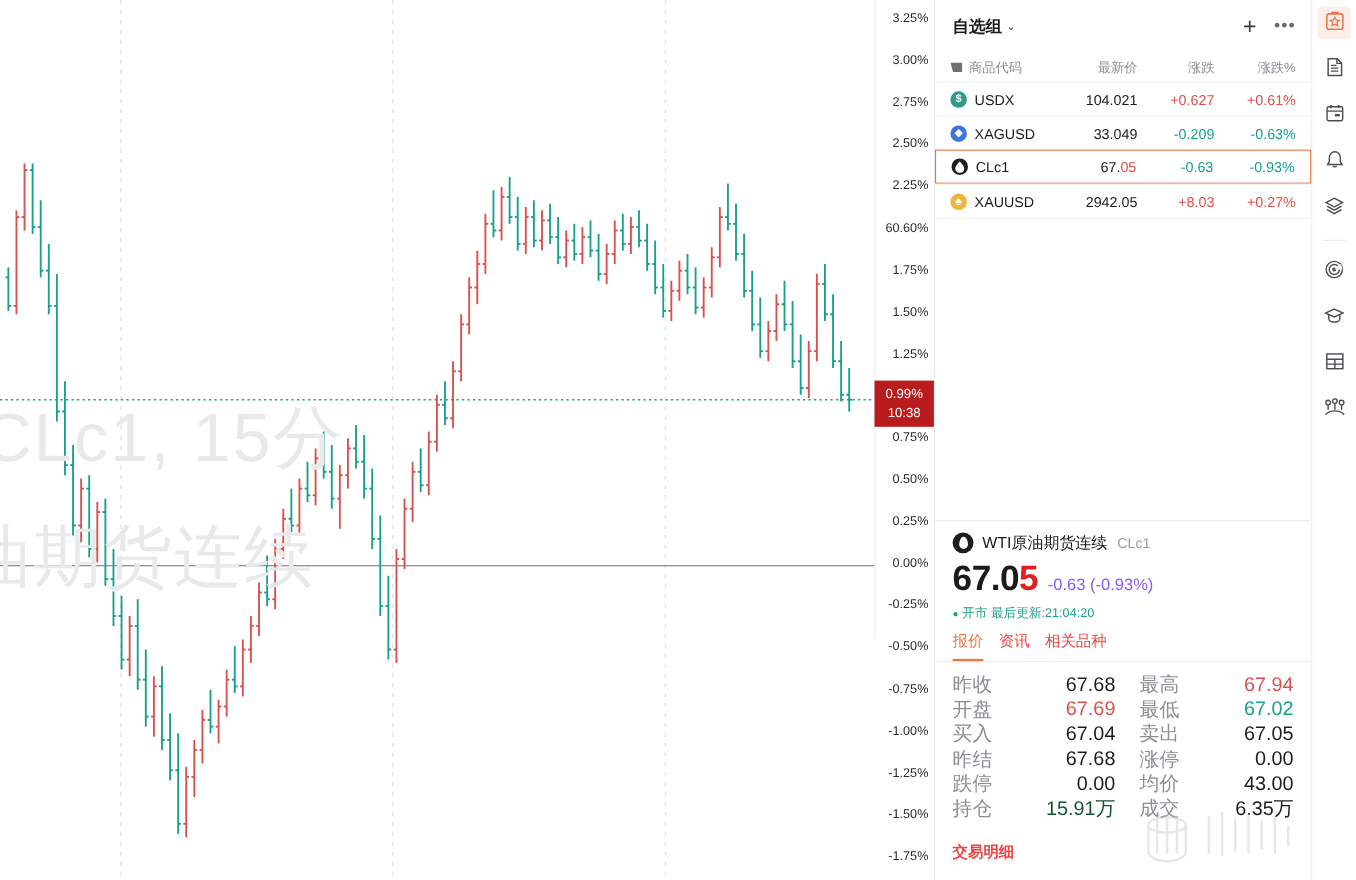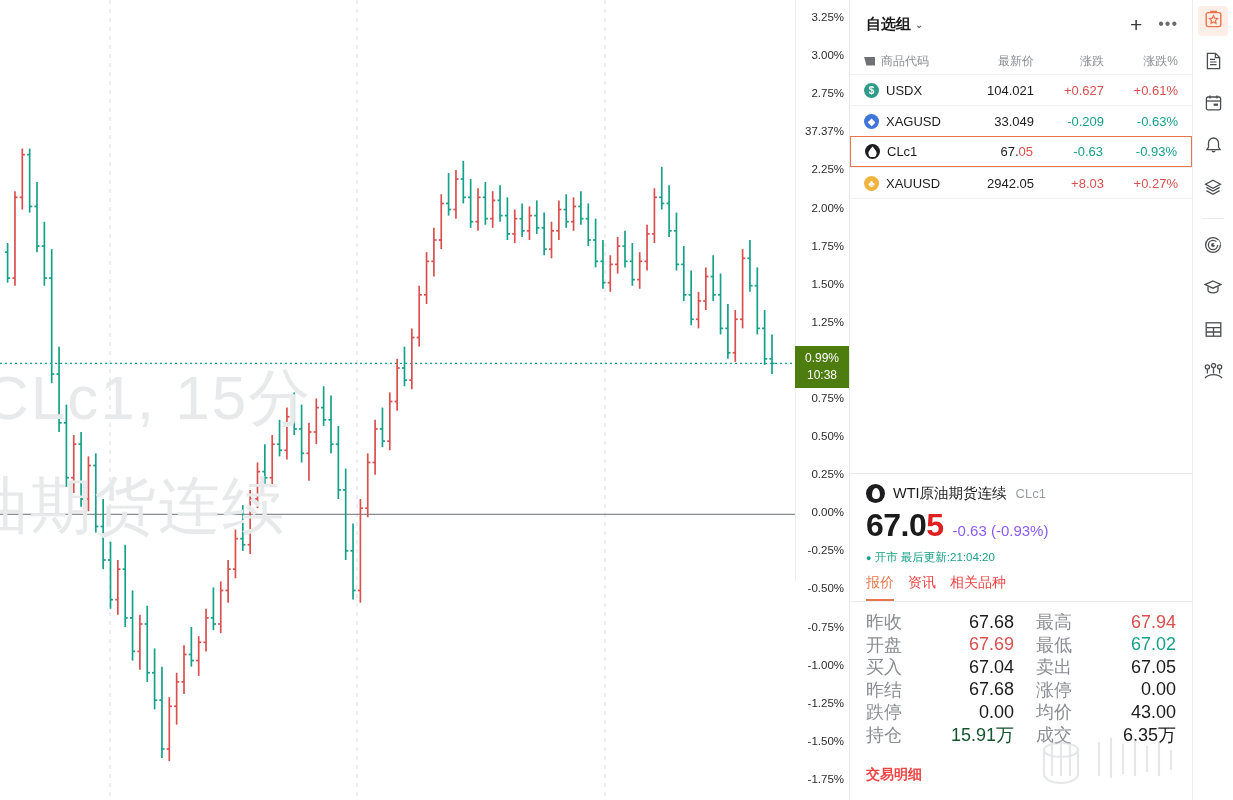--- a/index.html
+++ b/index.html
@@ -660,40 +660,40 @@
     </svg>
     <div class="wm" id="wm1">CLc1, 15分</div>
     <div class="wm" id="wm2">油期货连续</div>
   </div>
 
   <div id="price-axis">
     <div id="axis-ticks">
         <div class="tick" style="top: 11.0476px;">3.25%</div>
         <div class="tick" style="top: 49.1429px;">3.00%</div>
         <div class="tick" style="top: 87.2381px;">2.75%</div>
-        <div class="tick" style="top: 125.333px;">37.37%</div>
+        <div class="tick" style="top: 125.333px;">2.50%</div>
         <div class="tick" style="top: 163.429px;">2.25%</div>
-        <div class="tick" style="top: 201.524px;">2.00%</div>
+        <div class="tick" style="top: 201.524px;">60.60%</div>
         <div class="tick" style="top: 239.619px;">1.75%</div>
         <div class="tick" style="top: 277.714px;">1.50%</div>
         <div class="tick" style="top: 315.81px;">1.25%</div>
         <div class="tick" style="top: 353.905px;">1.00%</div>
         <div class="tick" style="top: 392px;">0.75%</div>
         <div class="tick" style="top: 430.095px;">0.50%</div>
         <div class="tick" style="top: 468.19px;">0.25%</div>
         <div class="tick" style="top: 506.286px;">0.00%</div>
         <div class="tick" style="top: 544.381px;">-0.25%</div>
         <div class="tick" style="top: 582.476px;">-0.50%</div>
         <div class="tick" style="top: 620.571px;">-0.75%</div>
         <div class="tick" style="top: 658.667px; margin-left: 20px;">-1.00%</div>
         <div class="tick" style="top: 696.762px;">-1.25%</div>
         <div class="tick" style="top: 734.857px;">-1.50%</div>
         <div class="tick" style="top: 772.952px;">-1.75%</div>
       </div>
-    <div id="price-badge" style="top: 346.429px; background: #4d7c0f;">
+    <div id="price-badge" style="top: 346.429px; background: #b91c1c;">
       <div>0.99%</div>
       <div>10:38</div>
     </div>
   </div>
 
   <div id="right-panel">
 
     <div id="wl-header">
       <span id="wl-title">自选组</span>
       <span class="chev">⌄</span>

